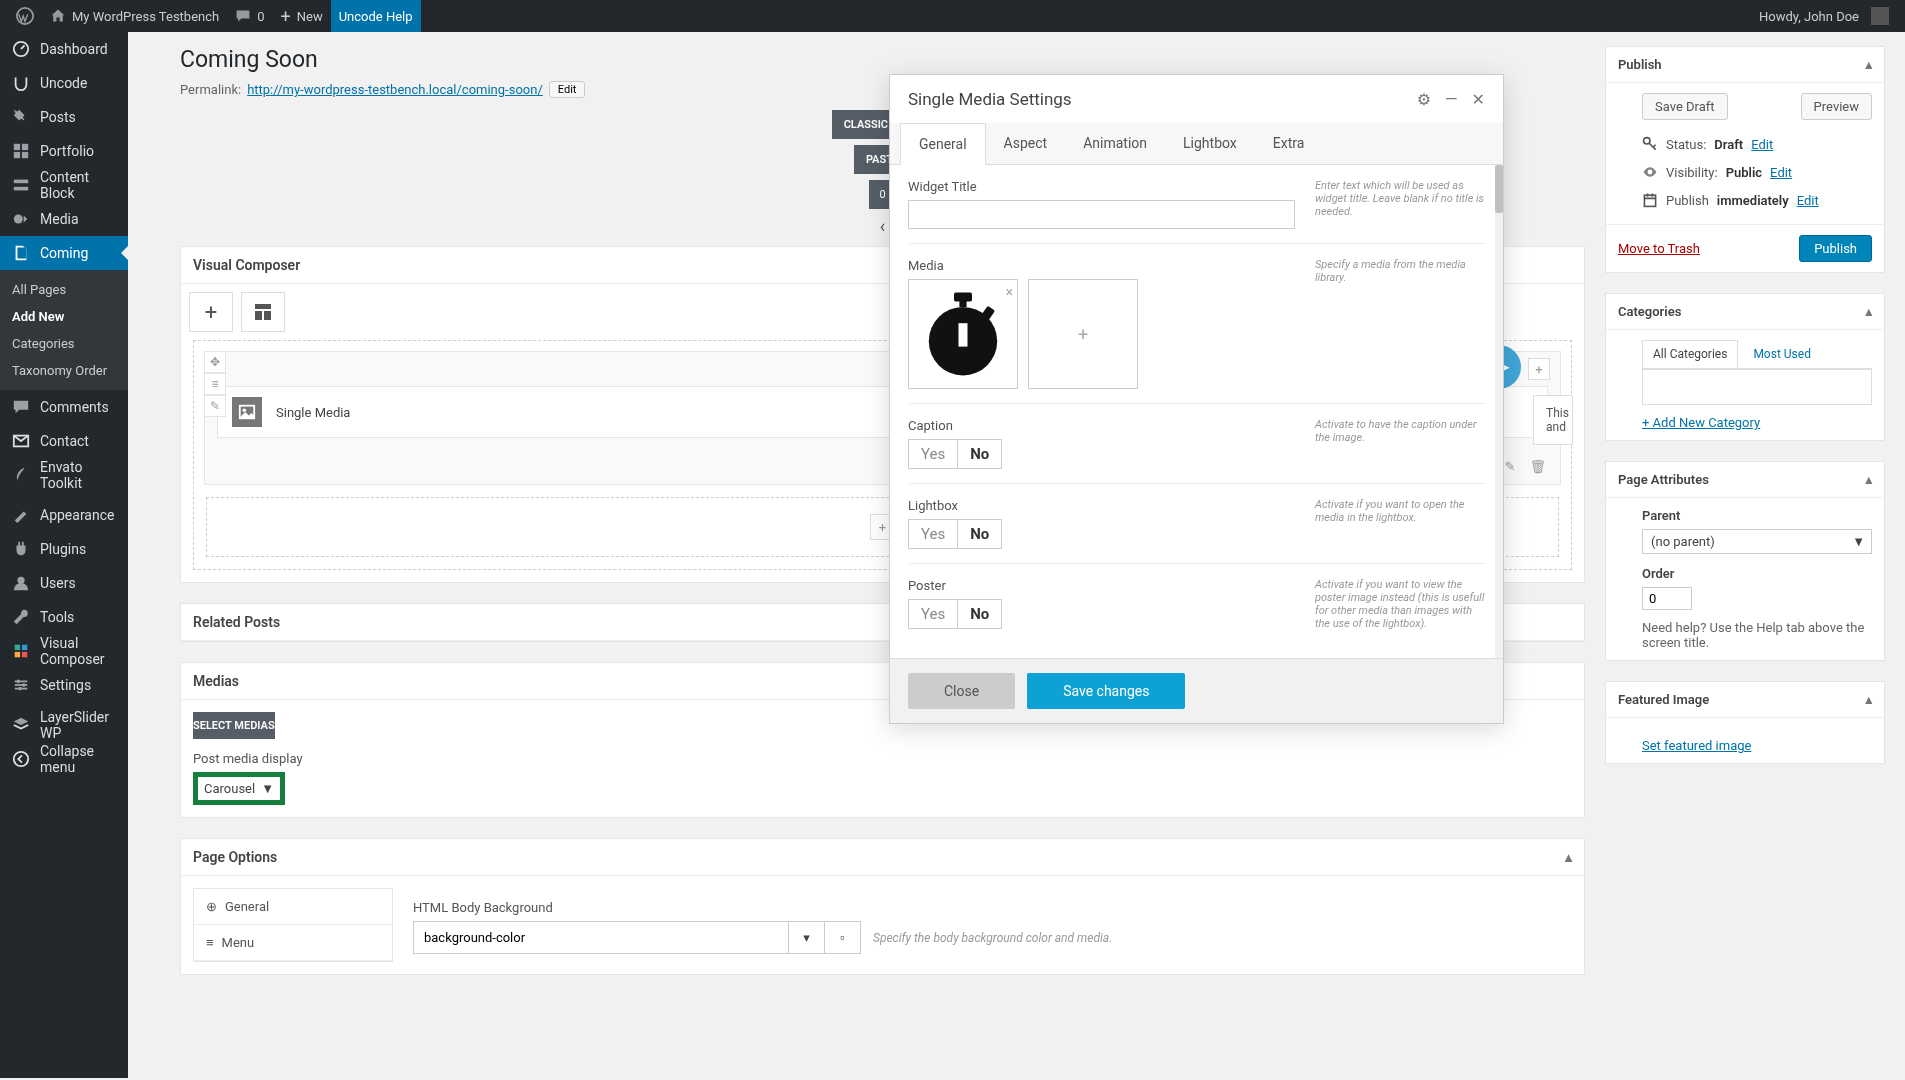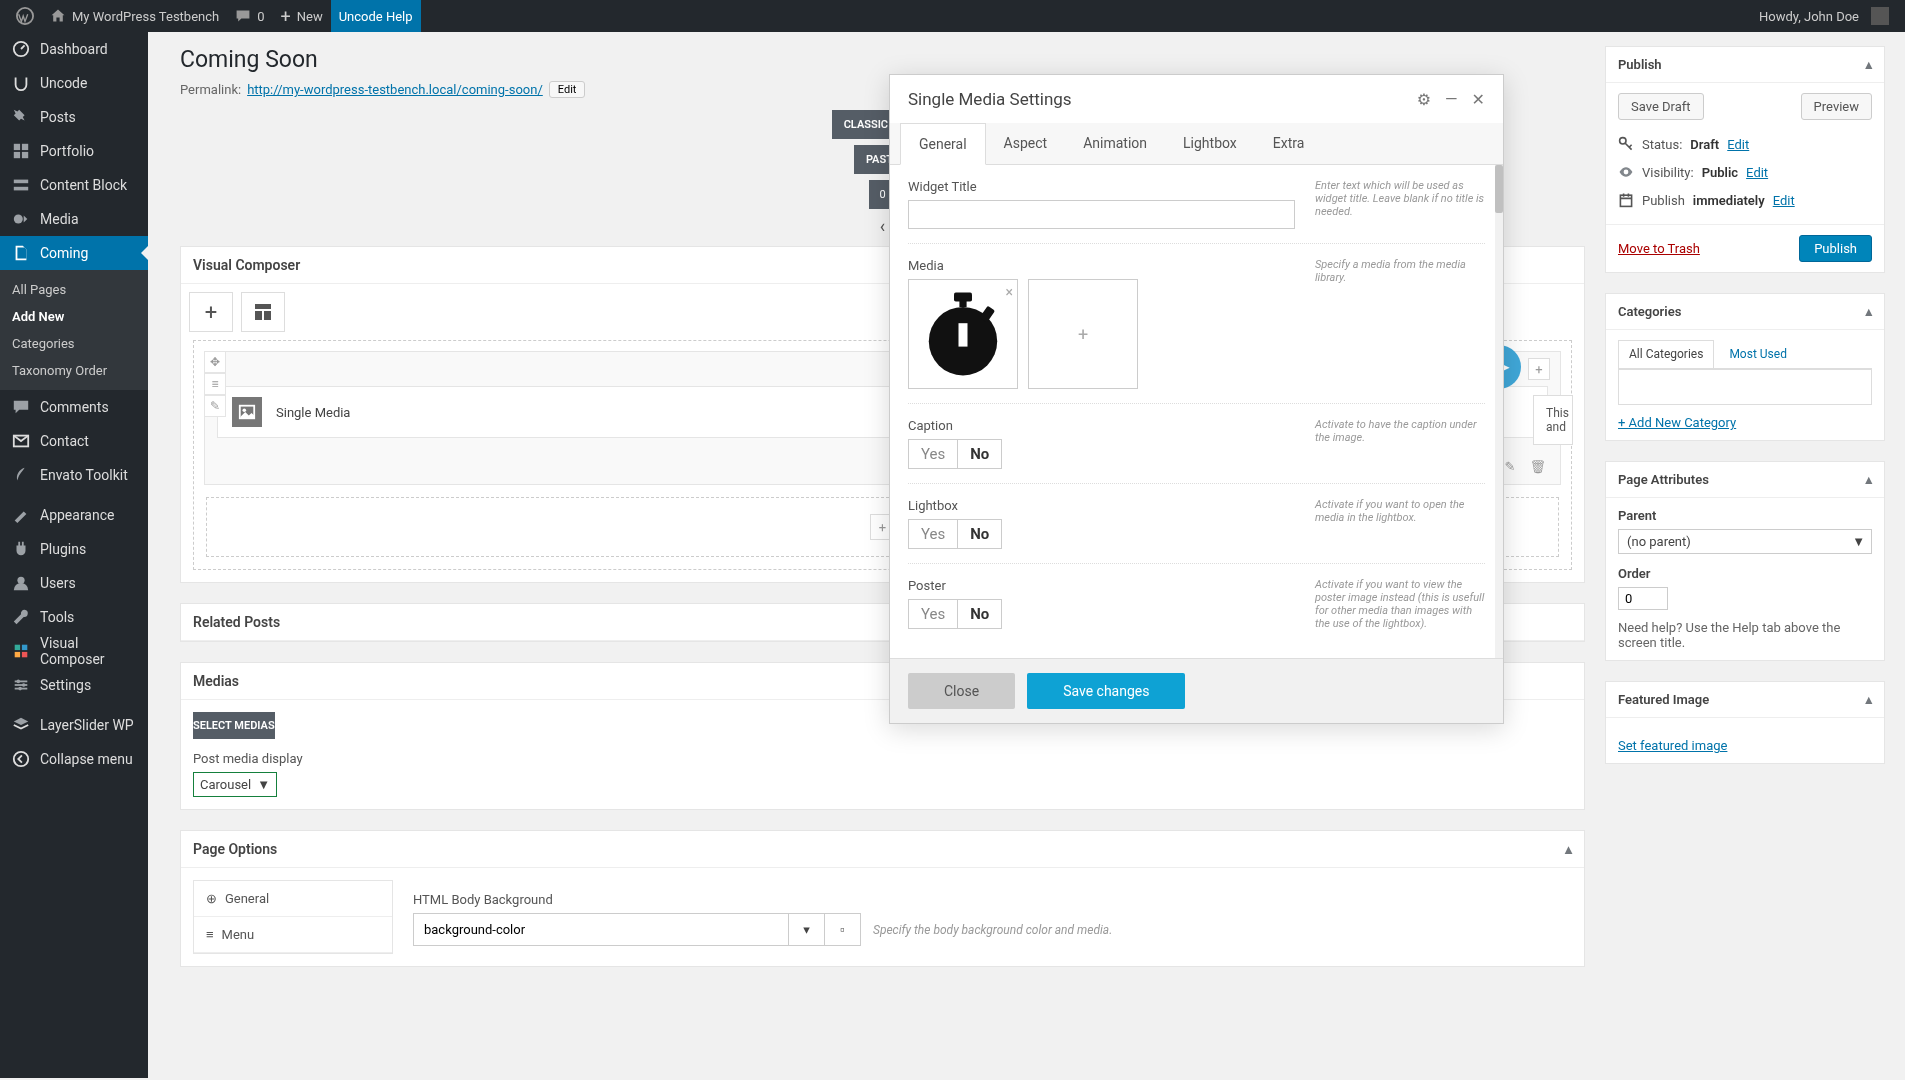--- a/index.html
+++ b/index.html
@@ -7,21 +7,21 @@
 
 
 .adminbar { background: #23282d; color: #ccc; height: 32px; display: flex; align-items: center; padding: 0 8px; justify-content: space-between; }
 .adminbar-left, .adminbar-right { display: flex; align-items: center; height: 100%; }
 .adminbar-item { display: flex; align-items: center; gap: 6px; padding: 0 8px; height: 100%; color: #ccc; font-size: 13px; cursor: pointer; }
 .adminbar-item.highlight { background: #0073aa; color: #fff; }
 .adminbar svg { fill: #999; }
 .avatar-box { width: 18px; height: 18px; background: #555; margin-left: 6px; }
 
 
-.sidebar { position: absolute; top: 32px; left: 0; bottom: 2px; width: 148px; background: #23282d; color: #eee; overflow: hidden; }
+.sidebar { position: absolute; top: 32px; left: 0; bottom: 2px; width: 128px; background: #23282d; color: #eee; overflow: hidden; }
 .side-item { display: flex; align-items: center; gap: 10px; padding: 0 12px; height: 34px; color: #ddd; font-size: 14px; cursor: pointer; }
 .side-item.active { background: #0073aa; color: #fff; position: relative; }
 .side-item.active::after { content: ""; position: absolute; right: -1px; top: 50%; transform: translateY(-50%); border: 8px solid transparent; border-right-color: #f1f1f1; }
 .side-sub { background: #32373c; padding: 6px 0; }
 .side-sub-item { padding: 6px 12px; font-size: 13px; color: #ccc; cursor: pointer; }
 .side-sub-item.active { color: #fff; font-weight: 600; }
 .side-sep { height: 6px; }
 .side-ic { width: 18px; height: 18px; display: flex; align-items: center; justify-content: center; }
 .side-ic svg { fill: #9ca1a6; width: 18px; height: 18px; }
 .side-item.active .side-ic svg { fill: #fff; }
@@ -60,35 +60,35 @@
 .vc-elem-ic svg { fill: #fff; width: 18px; height: 18px; }
 .vc-row-foot { display: flex; justify-content: flex-end; gap: 8px; color: #999; }
 .vc-foot-ic { width: 20px; height: 20px; display: flex; align-items: center; justify-content: center; cursor: pointer; }
 .vc-addsec { border: 1px dashed #ccc; margin: 12px; height: 60px; display: flex; align-items: center; justify-content: center; }
 .vc-addbtn { width: 26px; height: 26px; border: 1px solid #ddd; display: flex; align-items: center; justify-content: center; color: #999; cursor: pointer; background: #fff; }
 .vc-pointer { position: absolute; right: 50px; top: 4px; z-index: 5; background: #40a7d8; color: #fff; width: 44px; height: 44px; border-radius: 50%; display: flex; align-items: center; justify-content: center; font-size: 26px; font-weight: bold; }
 .vc-tip { position: absolute; right: -2px; top: 54px; background: #fff; border: 1px solid #ddd; padding: 10px 12px; width: 40px; font-size: 12px; color: #555; z-index: 4; }
 
 .sel-btn { background: #555d66; color: #fff; border: none; padding: 7px 0; font-size: 11px; font-weight: 600; cursor: pointer; }
 .field-label { font-size: 13px; color: #555; margin: 12px 0 6px; }
-.select-wrap { display: inline-flex; align-items: center; border: 1px solid #15803d; background: #fff; padding: 4px 6px; gap: 6px; font-size: 13px; }
+.select-wrap { display: inline-flex; align-items: center; border: 5px solid #15803d; background: #fff; padding: 4px 6px; gap: 6px; font-size: 13px; }
 
 .po-tabs { width: 200px; border: 1px solid #e5e5e5; }
 .po-tab { padding: 10px 12px; border-bottom: 1px solid #eee; display: flex; align-items: center; gap: 8px; color: #555; cursor: pointer; }
 .po-body { display: flex; gap: 20px; }
 .po-right { flex: 1; }
 .bg-row { display: flex; gap: 0; border: 1px solid #ccc; width: 448px; }
 .bg-input { flex: 1; padding: 8px 10px; border: none; font-size: 13px; }
 .bg-btn { width: 36px; border-left: 1px solid #ccc; display: flex; align-items: center; justify-content: center; cursor: pointer; }
 .po-desc { font-size: 12px; color: #999; font-style: italic; margin-left: 12px; }
 
 
 .metabox { background: #fff; border: 1px solid #e5e5e5; margin-bottom: 20px; }
 .metabox-head { padding: 10px 12px; border-bottom: 1px solid #eee; font-weight: 600; display: flex; justify-content: space-between; align-items: center; }
-.metabox-body { padding: 10px 12px; }
+.metabox-body { padding: 10px 12px; margin-left: 24px; }
 .pub-row { display: flex; align-items: center; gap: 8px; padding: 6px 0; font-size: 13px; color: #555; }
 .pub-row svg { fill: #82878c; width: 16px; height: 16px; }
 .pub-bold { font-weight: 600; color: #333; }
 .editlink { color: #0073aa; text-decoration: underline; cursor: pointer; }
 .toprow { display: flex; justify-content: space-between; margin-bottom: 10px; }
 .wp-btn { background: #f7f7f7; border: 1px solid #ccc; border-radius: 3px; padding: 5px 12px; font-size: 13px; cursor: pointer; color: #555; }
 .primary-btn { background: #0085ba; color: #fff; border: 1px solid #006799; border-radius: 3px; padding: 5px 14px; font-size: 13px; cursor: pointer; }
 .pub-foot { display: flex; justify-content: space-between; align-items: center; border-top: 1px solid #eee; padding: 10px 12px; }
 .trash { color: #a00; text-decoration: underline; cursor: pointer; font-size: 13px; }
 .cat-tabs { display: flex; border-bottom: 1px solid #ddd; }

